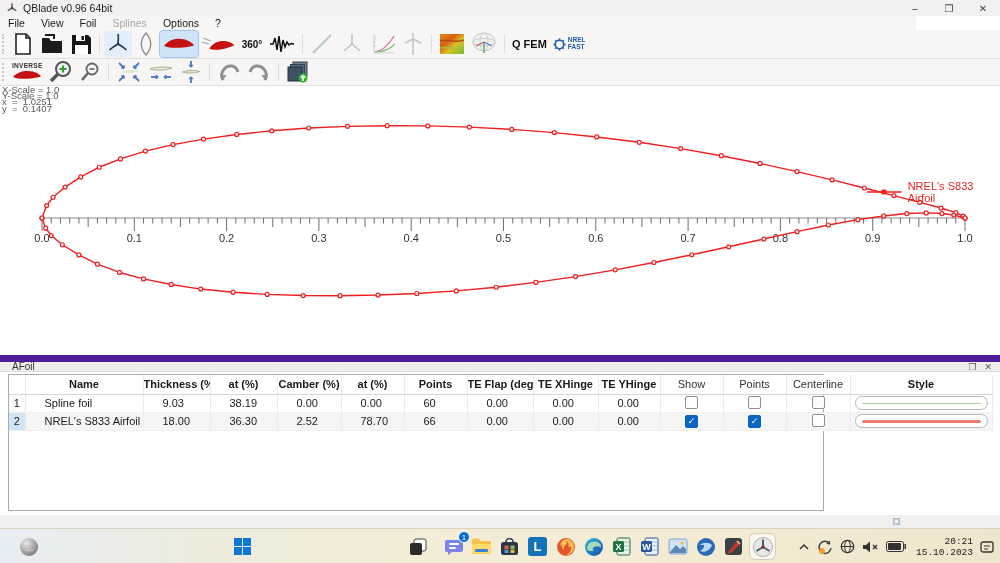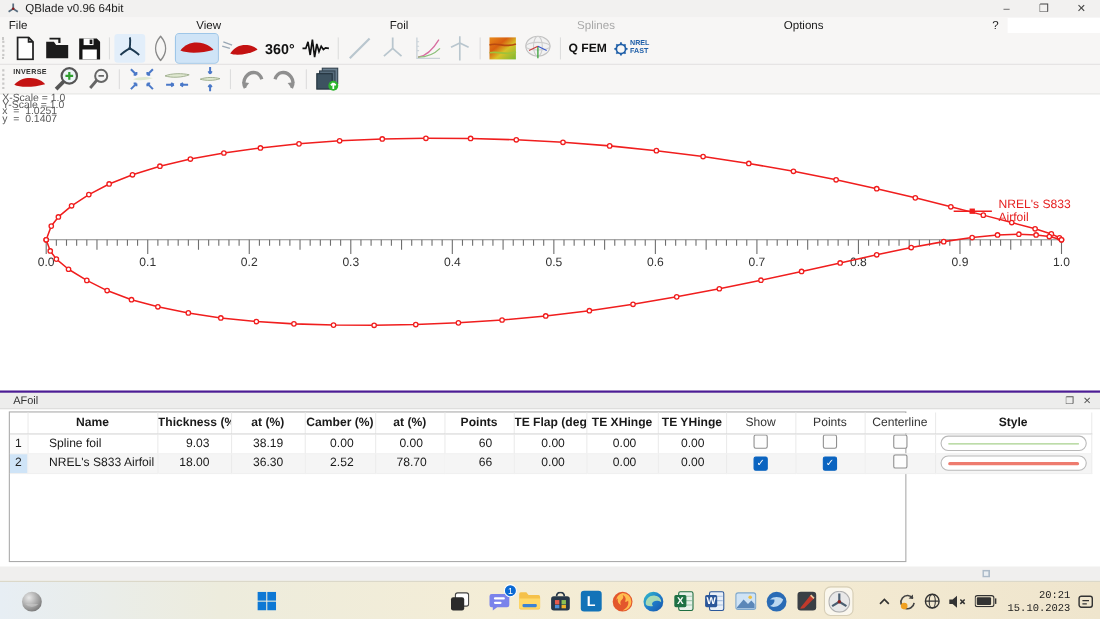--- a/index.html
+++ b/index.html
@@ -10,65 +10,65 @@
   
   #titlebar { position:absolute; left:0; top:0; width:1000px; height:16px;
     background:#f2f1f0; display:flex; align-items:center; font-size:10.5px; color:#222; }
   #titlebar .app-ico { width:12px; height:12px; margin:0 5px 0 6px; }
   .win-controls { position:absolute; right:0; top:0; height:16px; display:flex; }
   .win-btn { width:34px; height:16px; display:flex; align-items:center; justify-content:center;
     font-size:10px; color:#444; }
 
   
   #menubar { position:absolute; left:0; top:16px; width:916px; height:14px;
-    background:#f7f6f5; display:flex; align-items:center; font-size:10.5px; color:#1a1a1a;justify-content:space-between; }
+    background:#f7f6f5; display:flex; align-items:center; font-size:10.5px; color:#1a1a1a; }
   .menu-item { padding:0 8px; height:14px; display:flex; align-items:center; }
   .menu-item.disabled { color:#a8a8a8; }
 
   
   .toolbar { position:absolute; left:0; width:1000px; background:#f7f6f5;
     border-bottom:1px solid #e2e1e0; display:flex; align-items:center; }
   #toolbar1 { top:30px; height:29px; }
   #toolbar2 { top:59px; height:27px; }
   .tb-handle { width:4px; height:70%; margin:0 3px 0 2px;
     border-left:2px dotted #c9c8c7; }
   .tb-sep { width:1px; height:70%; background:#ddd; margin:0 4px; }
   .tb-btn { height:26px; min-width:28px; padding:0 3px; display:flex; align-items:center;
     justify-content:center; border-radius:3px; position:relative; }
   .tb-btn.toggled { background:#e2eefa; }
   .tb-btn.selected { background:#cfe4f7; outline:1px solid #9ec6e8; }
-  .tb-label { font-weight:bold; font-size:13px; color:#111; letter-spacing:0px; }
+  .tb-label { font-weight:bold; font-size:10px; color:#111; letter-spacing:0px; }
   .inverse-wrap { display:flex; flex-direction:column; align-items:center; line-height:1; }
   .inverse-txt { font-size:6.5px; font-weight:bold; color:#333; letter-spacing:0.3px; }
   .nrelfast { display:flex; align-items:center; gap:2px; }
   .nrelfast .txt { font-size:6.5px; font-weight:bold; color:#1f5fa8; line-height:1.05; }
 
   
   #plot { position:absolute; left:0; top:86px; width:1000px; height:269px; background:#ffffff; }
   #scale-readout { position:absolute; left:2px; top:1px; font-size:9.5px; color:#5a5a5a;
     line-height:6.2px; white-space:pre; }
   #legend { position:absolute; left:866px; top:94px; display:flex; align-items:center;
     gap:5px; color:#e62222; font-size:11px; }
 
   
   #afoil { position:absolute; left:0; top:355px; width:1000px; height:160px; background:#fff; }
-  #afoil-title { height:17px; background:#ededec; border-top:2px solid #4c1d95;
+  #afoil-title { height:17px; background:#ededec; border-top:7px solid #4c1d95;
     border-bottom:1px solid #dcdcdc; display:flex; align-items:center; font-size:10px; color:#333; }
   #afoil-title .t { margin-left:12px; }
   #afoil-title .dock-ico { margin-left:auto; display:flex; gap:8px; margin-right:8px; color:#555;
     font-size:9px; align-items:center; }
   #table-box { position:absolute; left:8px; top:19px; width:816px; height:137px;
     border:1px solid #ababab; background:#fff; }
   table { border-collapse:collapse; table-layout:fixed; width:983px; font-size:11px; color:#1a1a1a; }
   th { font-weight:bold; height:19px; border-bottom:1px solid #d6d6d6; border-right:1px solid #ebebeb;
     background:#fff; text-align:center; white-space:nowrap; overflow:hidden; }
   th.normal { font-weight:normal; color:#333; }
   td { height:18px; border-right:1px solid #ebebeb; border-bottom:1px solid #f0f0f0;
     white-space:nowrap; overflow:hidden; padding:0 19px; }
-  td.num-col { text-align:right; }
+  td.num-col { }
   td.name-col { text-align:left; }
   td.rownum { text-align:center; padding:0; color:#222; background:#fbfbfb; }
   tr.alt td { background:#f5f5f5; }
   tr.sel td.rownum { background:#cfe4f7; }
   td.cb-col { text-align:center; padding:0; }
   .cb { width:13px; height:13px; border:1px solid #8f8f8f; border-radius:2px; background:#fdfdfd;
     display:inline-flex; align-items:center; justify-content:center; }
   .cb.checked { background:#0b64c0; border-color:#0b64c0; color:#fff; font-size:9px; }
   .cb.checked::after { content:"✓"; }
   .style-box { margin:1px 4px; height:14px; border:1px solid #b9b9b9; border-radius:7px;

